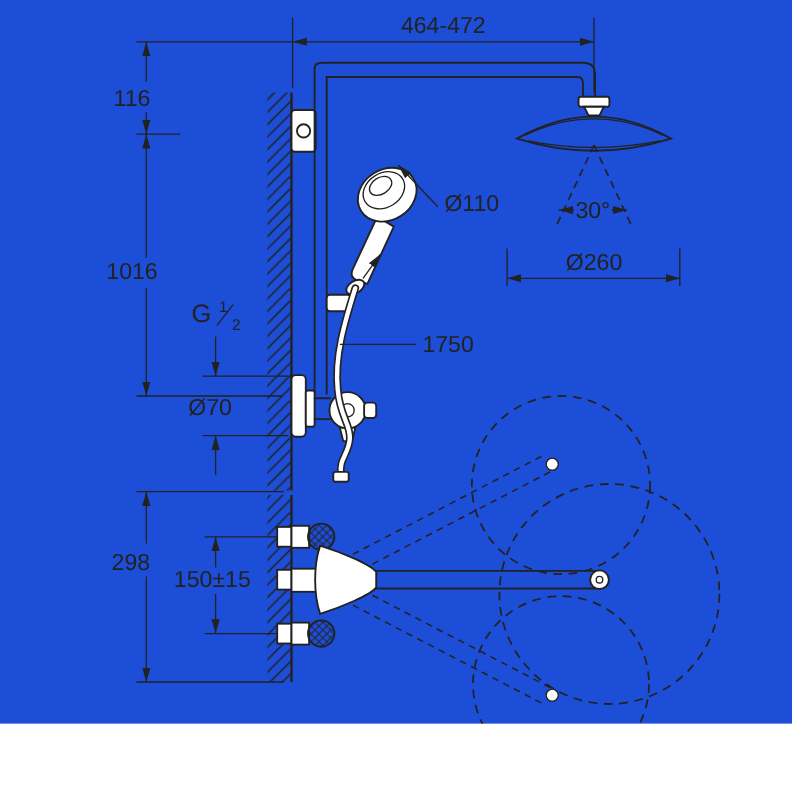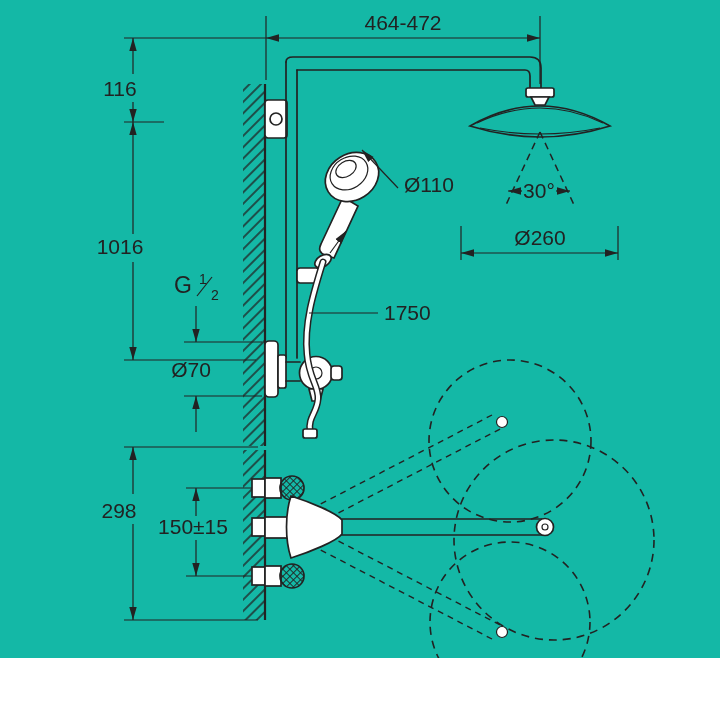--- a/index.html
+++ b/index.html
@@ -1,16 +1,16 @@
 <!DOCTYPE html>
 <html><head>
 <meta charset="utf-8">
 <style>
   html,body{margin:0;padding:0;background:#fff;}
-  .stage{position:relative;width:720px;height:658px;background:#14b8a6;overflow:hidden;
+  .stage{position:relative;width:720px;height:658px;background:#1d4ed8;overflow:hidden;
          font-family:"Liberation Sans",sans-serif;}
   svg{position:absolute;left:0;top:0;}
   .s{stroke:#222;stroke-width:1.7;fill:none;stroke-linecap:round;}
   .t{stroke:#222;stroke-width:1.2;fill:none;stroke-linecap:butt;}
   .w{stroke:#222;stroke-width:2.2;fill:none;}
   .d{stroke:#222;stroke-width:1.5;fill:none;stroke-dasharray:7 5;}
   .d2{stroke:#222;stroke-width:1.4;fill:none;stroke-dasharray:6 5;}
   .dc{stroke:#222;stroke-width:1.6;fill:none;stroke-dasharray:8 6;}
   .f{fill:#ffffff;}
   .hoseOuter{stroke:#222;stroke-width:7;fill:none;stroke-linecap:round;}

